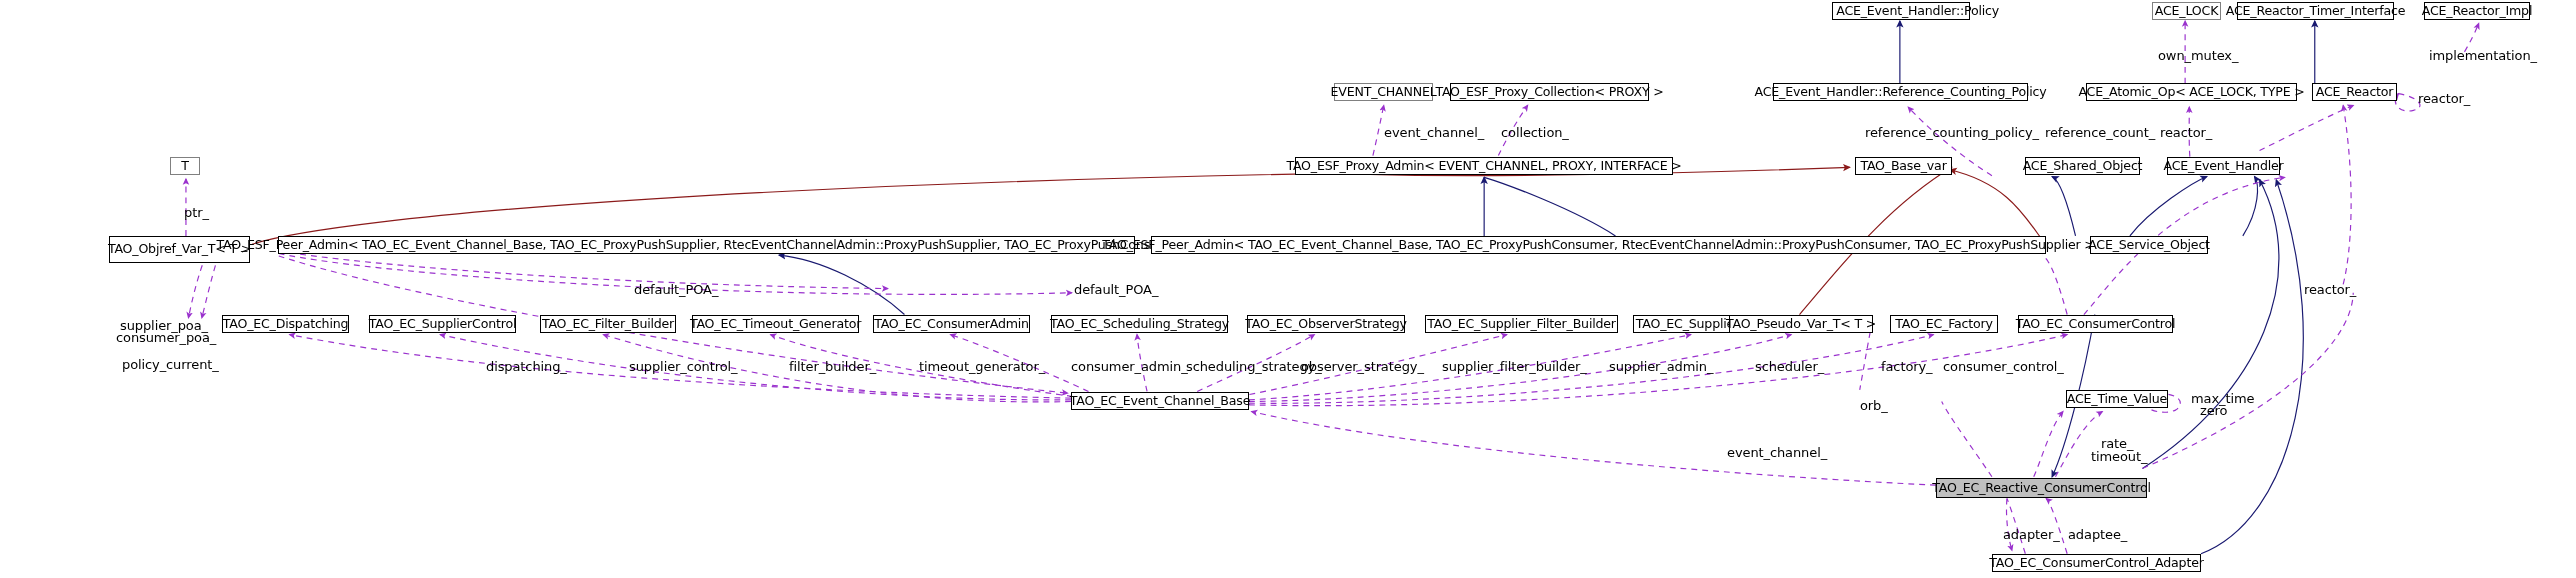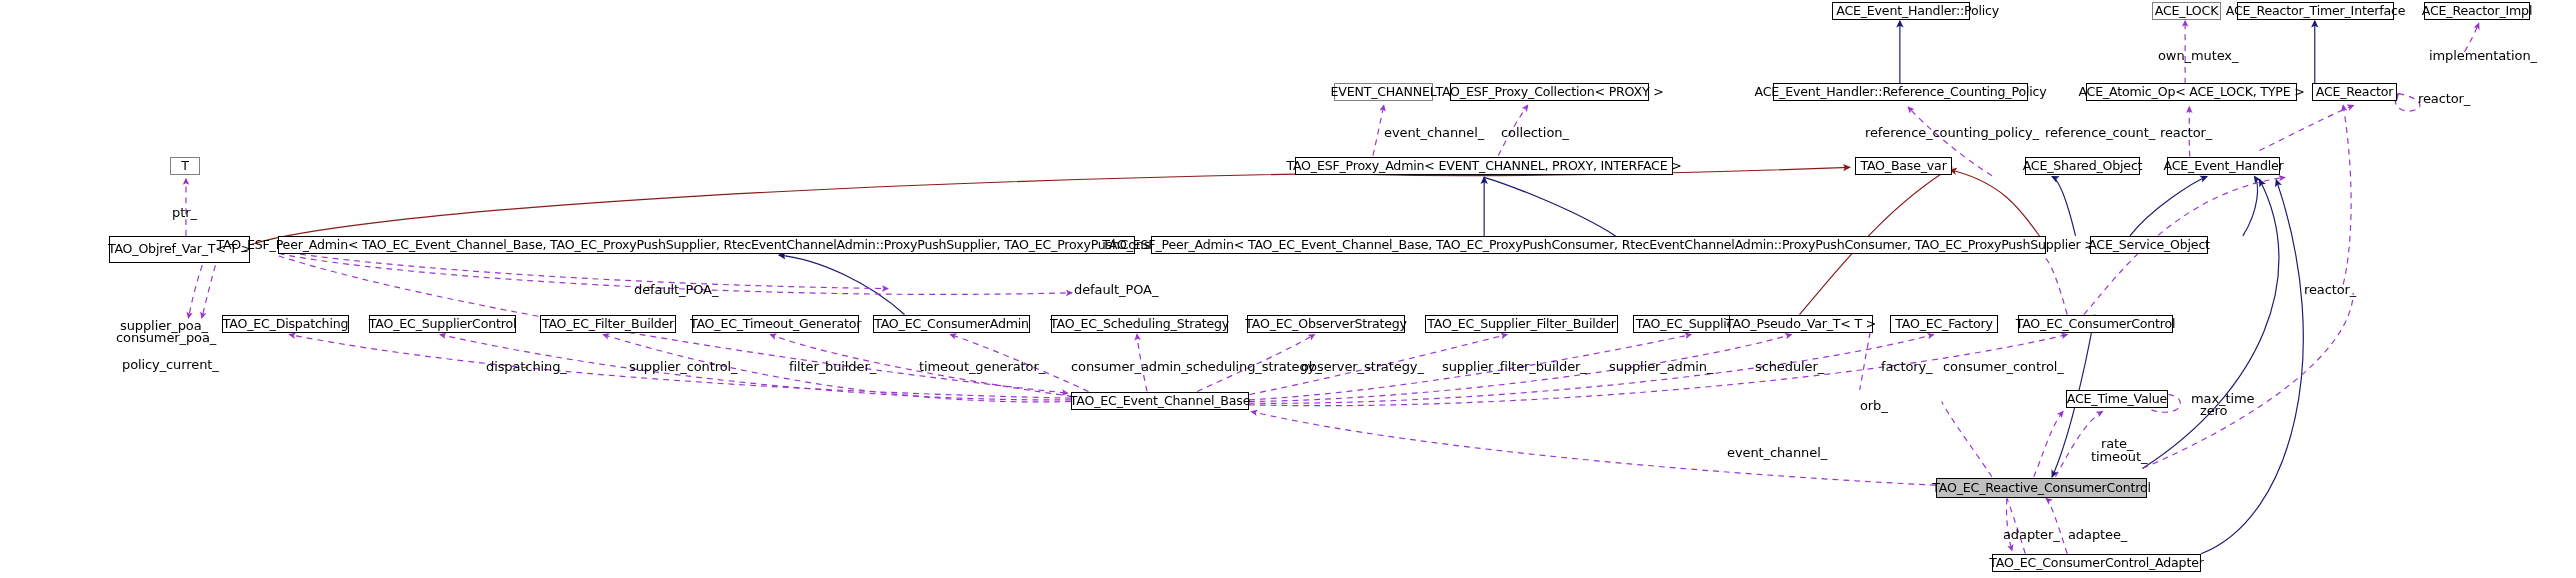--- a/index.html
+++ b/index.html
@@ -153,21 +153,21 @@
       <div class="node" style="left: 1633px; top: 315px; width: 148px; height: 18.4px;">TAO_EC_SupplierAdmin</div>
       <div class="node" style="left: 1729px; top: 315px; width: 144px; height: 18.4px;">TAO_Pseudo_Var_T&lt; T &gt;</div>
       <div class="node" style="left: 1890px; top: 315px; width: 108px; height: 18.4px;">TAO_EC_Factory</div>
       <div class="node" style="left: 2018px; top: 315px; width: 155px; height: 18.4px;">TAO_EC_ConsumerControl</div>
       <div class="node" style="left: 1071px; top: 392px; width: 178px; height: 18.4px;">TAO_EC_Event_Channel_Base</div>
       <div class="node" style="left: 2066px; top: 390px; width: 102px; height: 18.4px;">ACE_Time_Value</div>
       <div class="node highlight" style="left: 1936px; top: 478px; width: 211px; height: 20px;">TAO_EC_Reactive_ConsumerControl</div>
       <div class="node" style="left: 1992px; top: 554px; width: 209px; height: 18.4px;">TAO_EC_ConsumerControl_Adapter</div>
     </div>
   <div id="labels">
-      <div class="elabel" style="left: 172px; top: 206px;">ptr_</div>
+      <div class="elabel" style="left: 184px; top: 206px;">ptr_</div>
       <div class="elabel" style="left: 2158px; top: 49px;">own_mutex_</div>
       <div class="elabel" style="left: 2429px; top: 49px;">implementation_</div>
       <div class="elabel" style="left: 1384px; top: 126px;">event_channel_</div>
       <div class="elabel" style="left: 1501px; top: 126px;">collection_</div>
       <div class="elabel" style="left: 1865px; top: 126px;">reference_counting_policy_</div>
       <div class="elabel" style="left: 2045px; top: 126px;">reference_count_</div>
       <div class="elabel" style="left: 2160px; top: 126px;">reactor_</div>
       <div class="elabel" style="left: 2418px; top: 92px;">reactor_</div>
       <div class="elabel" style="left: 120px; top: 319px;">supplier_poa_</div>
       <div class="elabel" style="left: 116px; top: 331px;">consumer_poa_</div>

